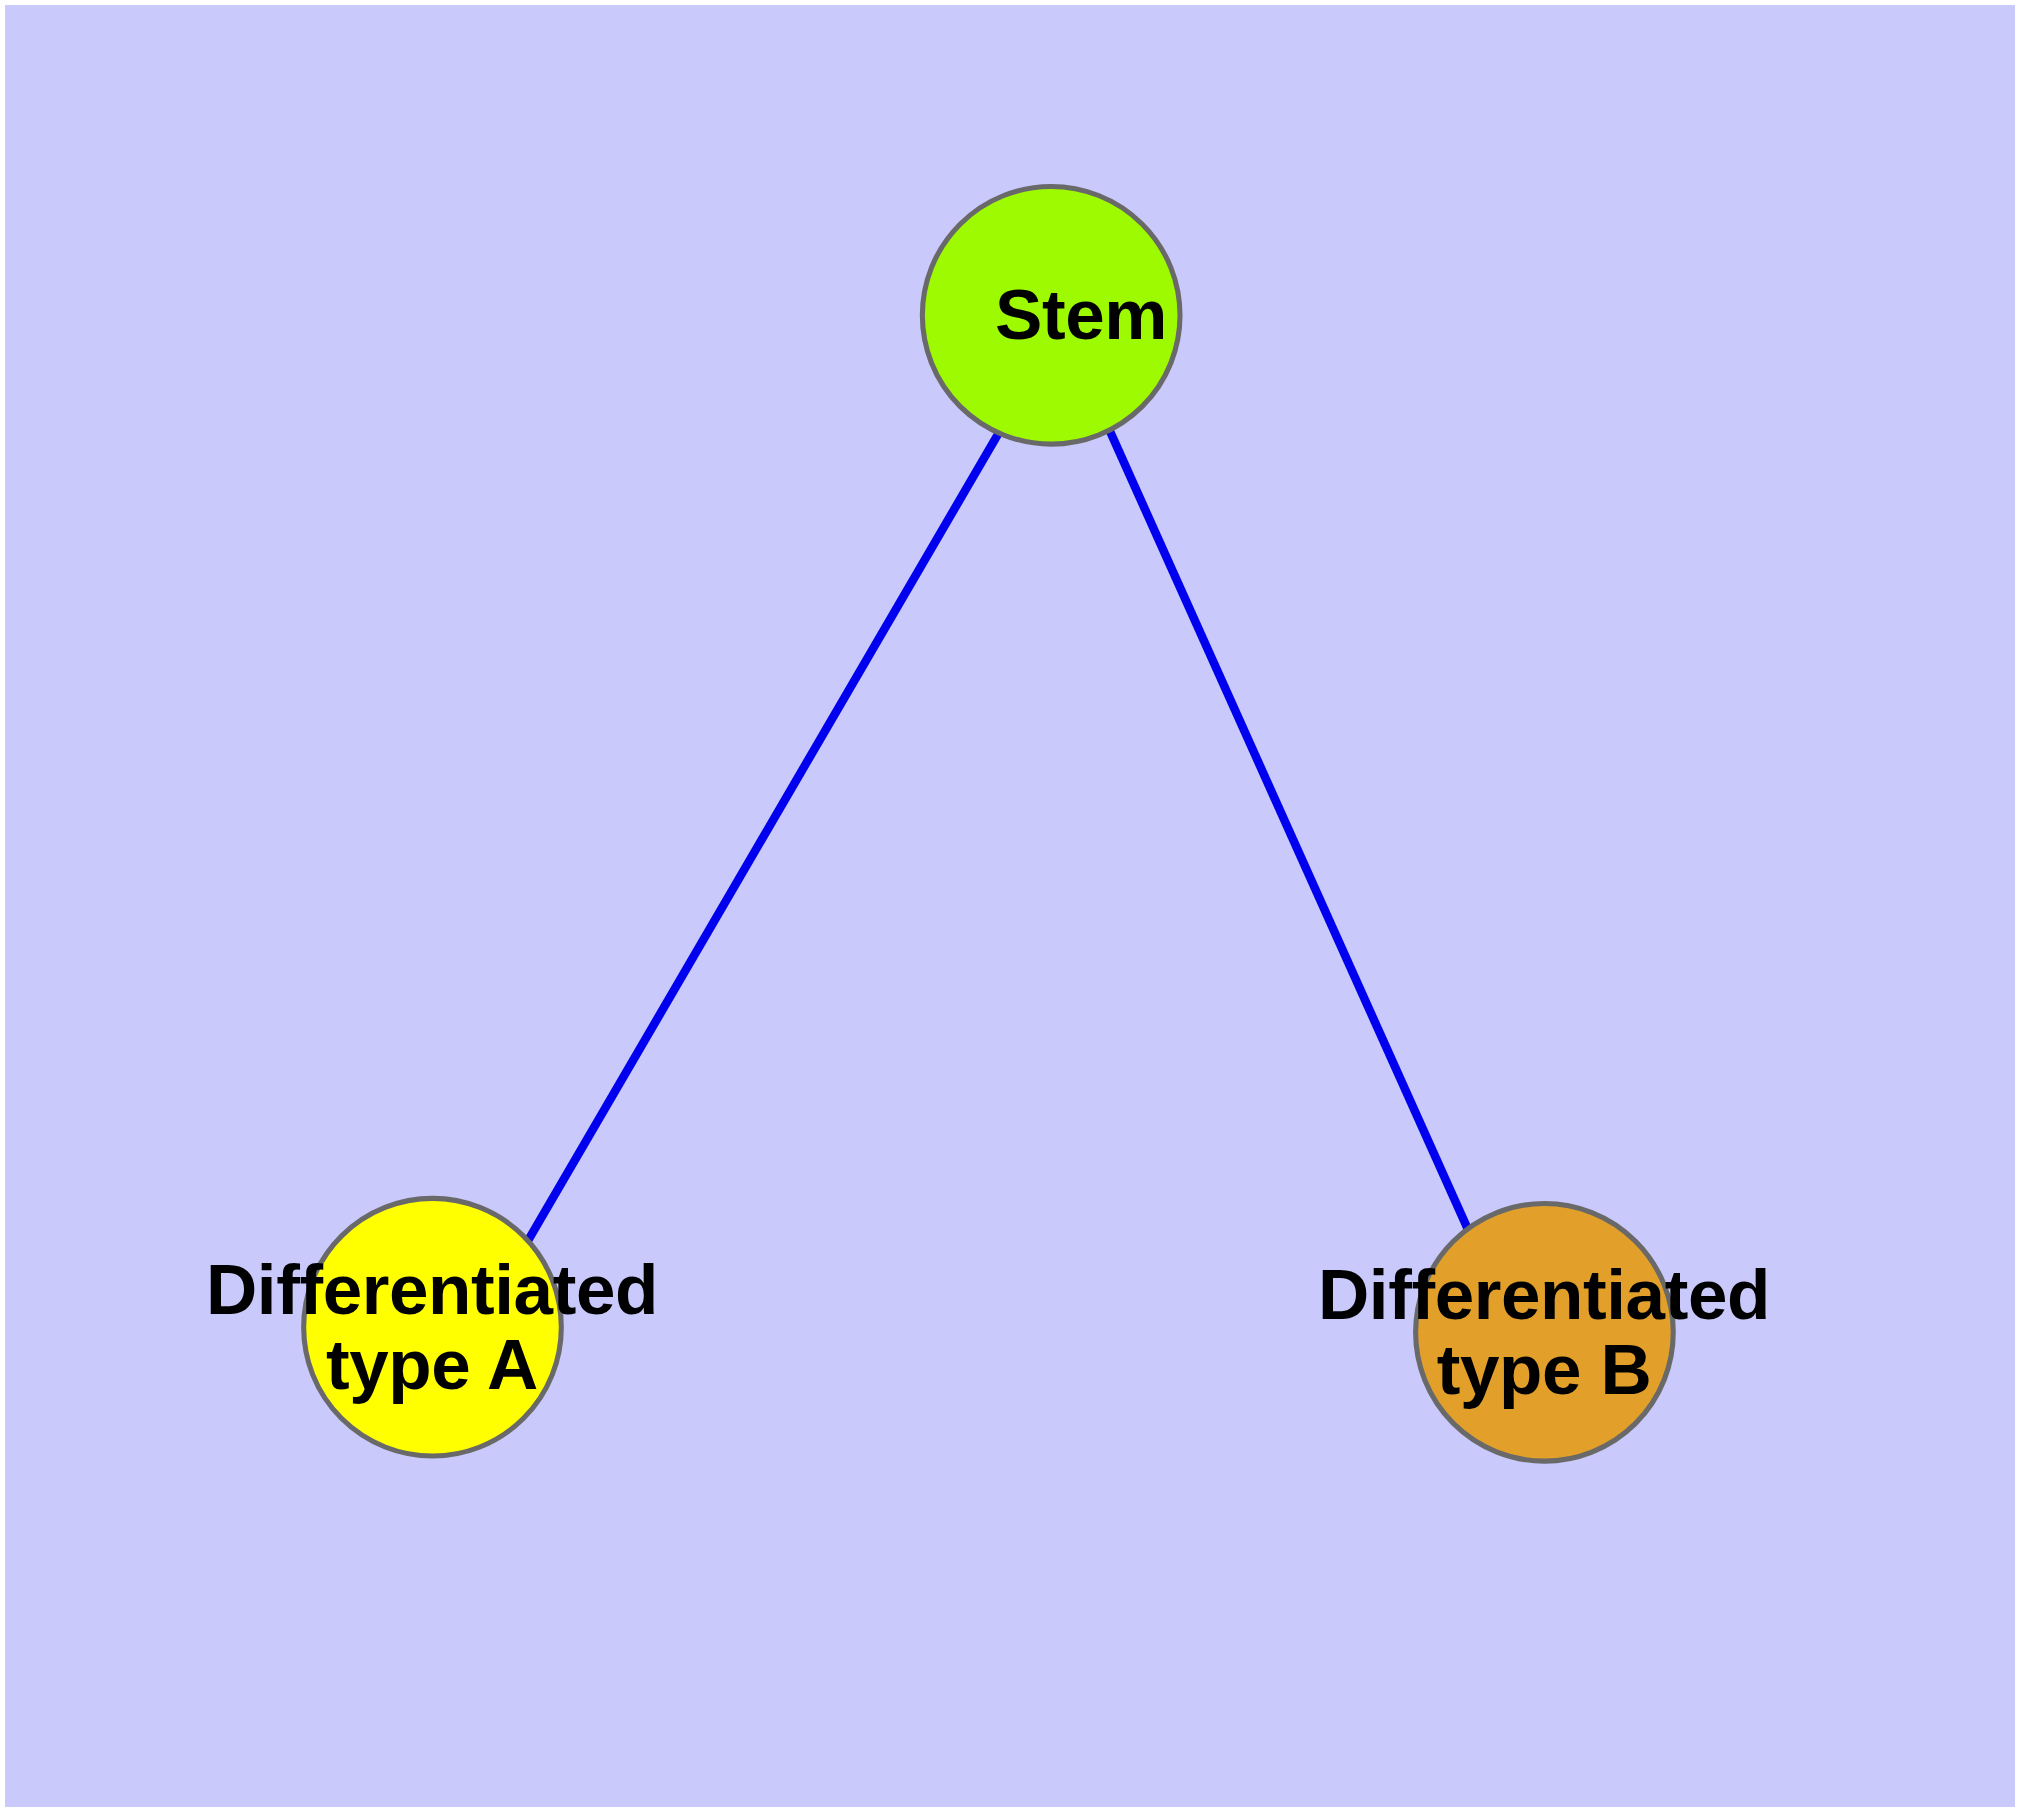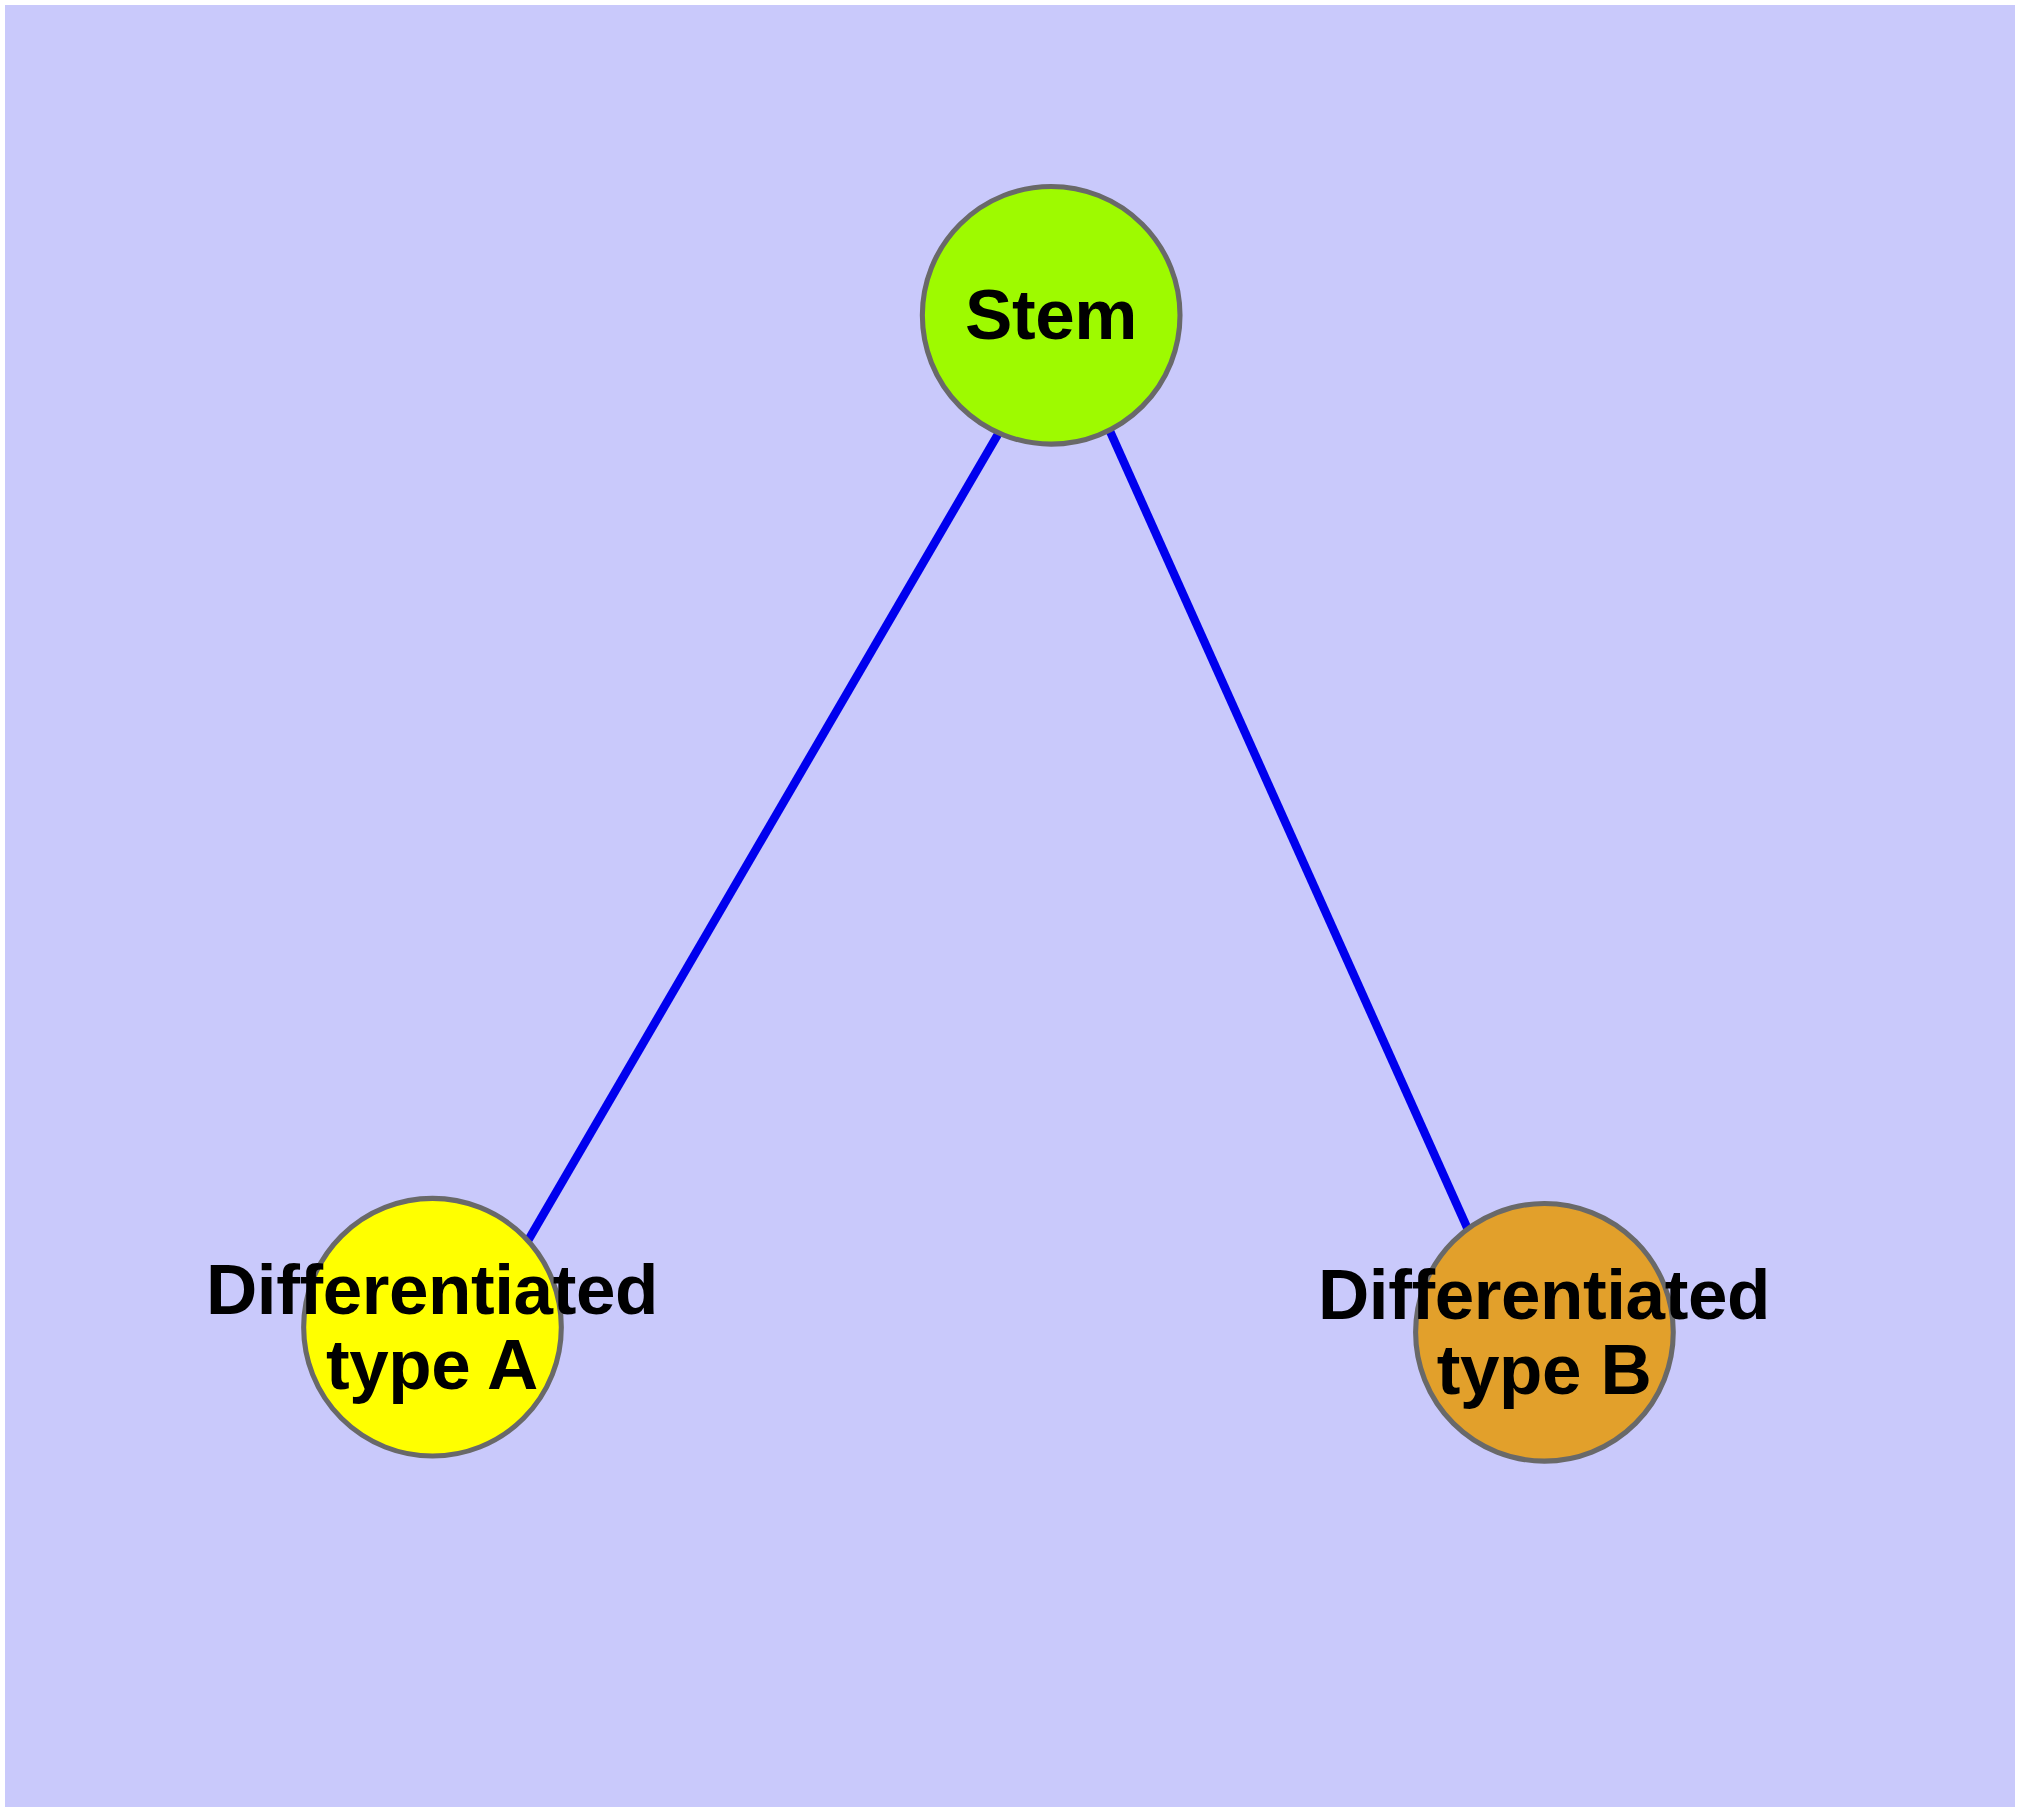--- a/index.html
+++ b/index.html
@@ -60,21 +60,21 @@
       <line id="edge1" stroke="#0000ee" stroke-width="10" stroke-linecap="butt" x1="1309" y1="508" x2="1731" y2="1449"></line>
     </g>
 
     <g>
       <circle id="node0" stroke="#696969" stroke-width="6" cx="1240" cy="372" r="152" fill="#9efa00"></circle>
       <circle id="node1" stroke="#696969" stroke-width="6" cx="510" cy="1566" r="152" fill="#ffff00"></circle>
       <circle id="node2" stroke="#696969" stroke-width="6" cx="1822" cy="1572" r="152" fill="#e2a02b"></circle>
     </g>
   </svg>
 
-  <div class="node-label" id="label0" style="left: 1051px; top: 315px; color: rgb(0, 0, 0); font-size: 71px; font-weight: bold;">Stem</div>
+  <div class="node-label" id="label0" style="left: 1081px; top: 315px; color: rgb(0, 0, 0); font-size: 71px; font-weight: bold;">Stem</div>
 
   <div class="node-label" id="label1" style="left: 432px; top: 1327px; color: rgb(0, 0, 0); font-size: 71px; font-weight: bold;">Differentiated
 type A</div>
 
   <div class="node-label" id="label2" style="left: 1544px; top: 1332px; color: rgb(0, 0, 0); font-size: 71px; font-weight: bold;">Differentiated
 type B</div>
 
 </div>
 
 

